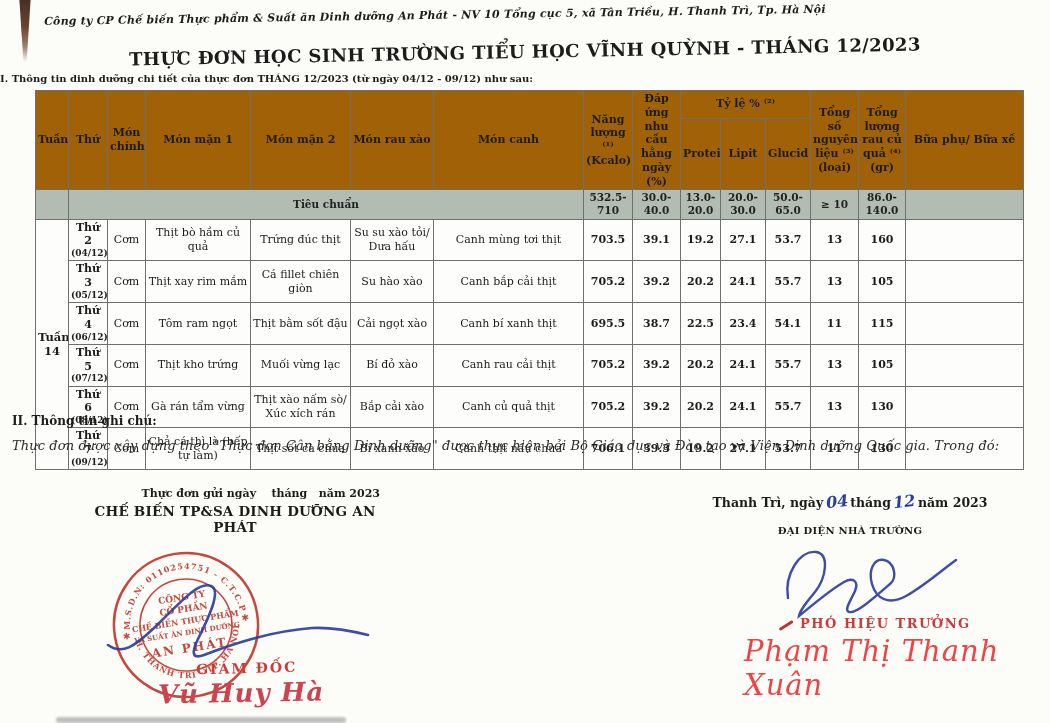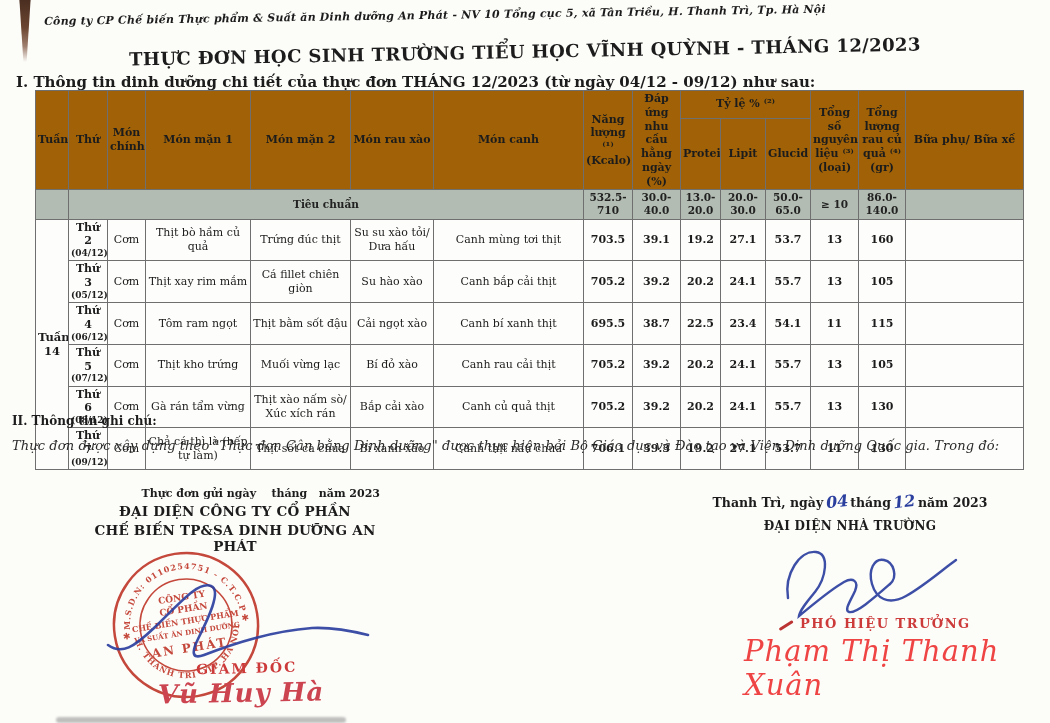--- a/index.html
+++ b/index.html
@@ -22,21 +22,21 @@
     position:absolute;left:44px;top:15px;width:940px;
     font-size:11px;font-weight:bold;font-style:italic;
     transform:rotate(-0.9deg);transform-origin:left top;letter-spacing:.2px;
   }
   .page-title{
     position:absolute;left:0;top:41px;width:1050px;text-align:center;
     font-size:18px;font-weight:bold;letter-spacing:.4px;
     transform:rotate(-1.1deg);
   }
   .section-heading-1{
-    position:absolute;left:16px;top:73px;font-size:15px;font-weight:bold;
+    position:absolute;left:0;top:73px;font-size:10px;font-weight:bold;
   }
   
   .table-wrap{position:absolute;left:35px;top:90px;}
   table{border-collapse:collapse;table-layout:fixed;width:988px;}
   th,td{
     border:1px solid #6f6f6f;padding:1px 2px;text-align:center;vertical-align:middle;
     font-size:11px;line-height:1.25;overflow:hidden;
   }
   table{border:1.5px solid #4e4e4e;}
   thead tr.h1{height:24px;}
@@ -54,21 +54,21 @@
   .section-2{position:absolute;left:12px;top:414px;width:1030px;}
   .section-heading-2{font-size:12px;font-weight:bold;}
   .note-line{font-size:13px;font-style:italic;margin-top:10px;letter-spacing:.1px;color:#2a2a2a;}
   
   .sig-left{position:absolute;left:90px;top:487px;width:290px;text-align:center;}
   .sig-left .sent-line{font-size:11px;font-weight:bold;text-align:right;}
   .sig-left .rep-1,.sig-left .rep-2{font-size:13.5px;font-weight:bold;letter-spacing:.2px;margin-top:3px;}
   .sig-right{position:absolute;left:700px;top:492px;width:300px;text-align:center;}
   .sig-right .date-line{font-size:12.5px;font-weight:bold;}
   .sig-right .date-line .hand{color:#2b3f9e;font-style:italic;font-size:16px;font-weight:bold;display:inline-block;transform:rotate(-6deg);margin:0 -2px;}
-  .sig-right .rep{font-size:12px;font-weight:bold;margin-top:8px;letter-spacing:.3px;}
+  .sig-right .rep{font-size:10px;font-weight:bold;margin-top:14px;letter-spacing:.3px;}
   
   .stamp{position:absolute;left:111px;top:550px;width:150px;height:150px;transform:rotate(-9deg);opacity:.92;}
   .giam-doc{position:absolute;left:196px;top:660px;color:#cc3a3a;font-size:14px;font-weight:bold;letter-spacing:2px;transform:rotate(-1.5deg);}
   .director-name{position:absolute;left:158px;top:678px;color:#cc4450;font-size:26px;font-weight:bold;font-style:italic;letter-spacing:1px;transform:rotate(-1deg);}
   .blue-scribble-left{position:absolute;left:100px;top:565px;}
   .blue-scribble-right{position:absolute;left:760px;top:540px;}
   .pho-hieu-truong{position:absolute;left:800px;top:616px;color:#cc3a3a;font-size:13px;font-weight:bold;letter-spacing:1.5px;}
   .red-tick{position:absolute;left:778px;top:624px;width:16px;height:2.5px;background:#bb3333;transform:rotate(-32deg);border-radius:2px;}
   .principal-name{position:absolute;left:744px;top:634px;color:#ef4444;font-size:29px;font-style:italic;font-weight:normal;letter-spacing:1px;}
 </style>
@@ -259,21 +259,20 @@
   </table>
 </div>
 
 <div class="section-2">
   <div class="section-heading-2">II. Thông tin ghi chú:</div>
   <div class="note-line">Thực đơn được xây dựng theo "Thực đơn Cân bằng Dinh dưỡng" được thực hiện bởi Bộ Giáo dục và Đào tạo và Viện Dinh dưỡng Quốc gia. Trong đó:</div>
 </div>
 
 <div class="sig-left">
   <div class="sent-line">Thực đơn gửi ngày&nbsp;&nbsp;&nbsp;&nbsp;tháng&nbsp;&nbsp;&nbsp;năm 2023</div>
-  <div class="rep-1">ĐẠI DIỆN CÔNG TY CỔ PHẦN</div>
   <div class="rep-2">CHẾ BIẾN TP&amp;SA DINH DƯỠNG AN PHÁT</div>
 </div>
 
 <div class="sig-right">
   <div class="date-line">
     <span>Thanh Trì, ngày</span>
     <span class="hand">04</span>
     <span>tháng</span>
     <span class="hand">12</span>
     <span>năm 2023</span>

